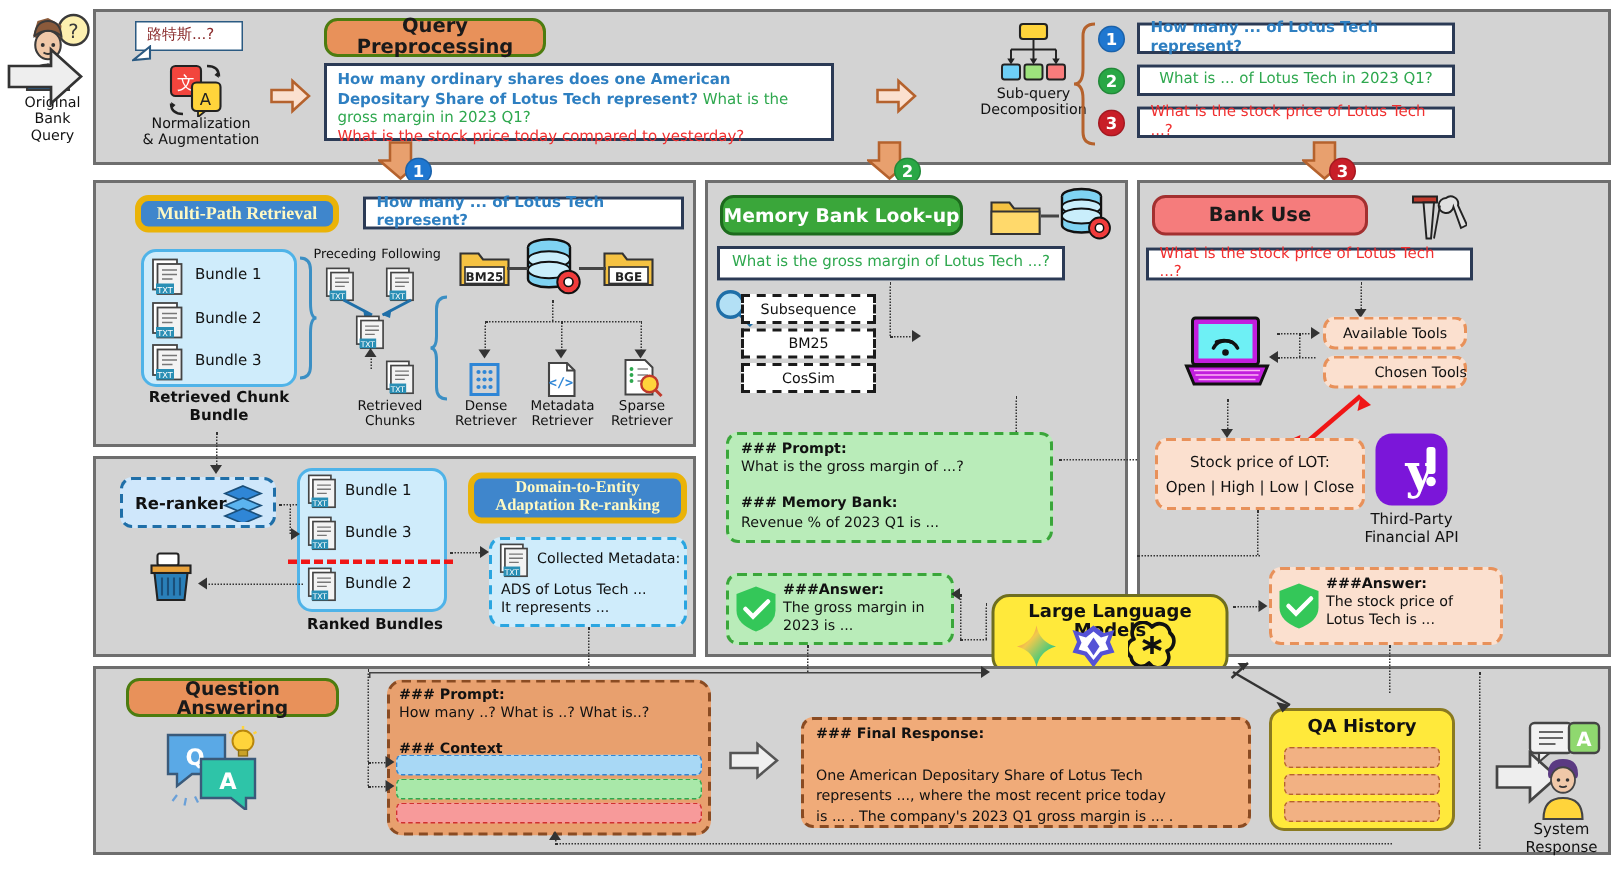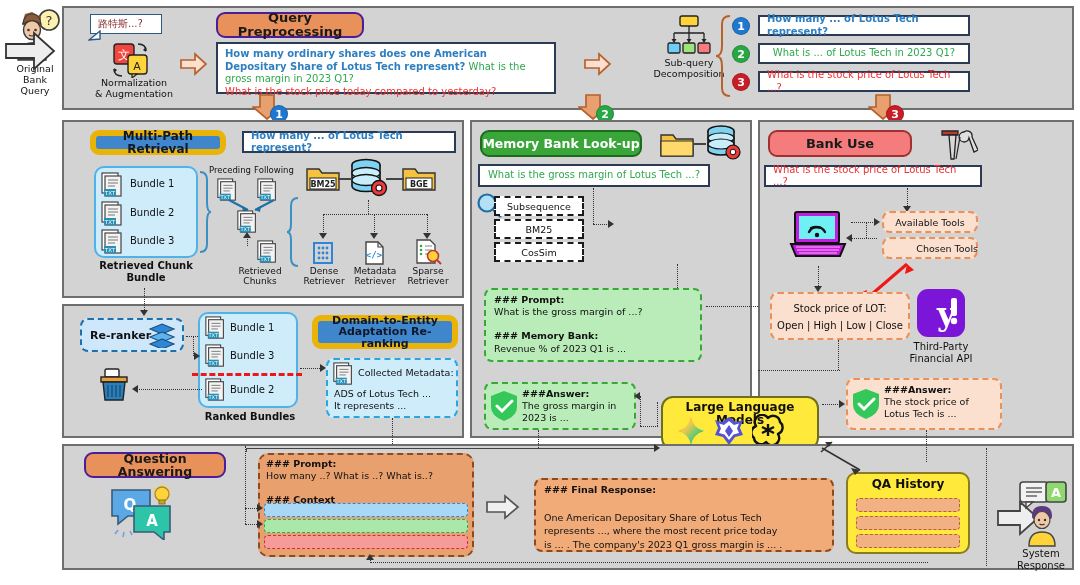--- a/index.html
+++ b/index.html
@@ -13,22 +13,22 @@
 
   
   .panel {
     position:absolute; background:#d3d3d3; border:2px solid #6e6e6e;
   }
   
   .pill {
     position:absolute; display:flex; align-items:center; justify-content:center;
     border-radius:9px; font-weight:bold; text-align:center; line-height:1.05;
   }
-  .pill-orange { background:#e8915a; border:2px solid #4c1d95; color:#1a1a1a; }
-  .pill-blue   { background:#3f86cc; border:6px solid #eab308; color:#0f172a; }
+  .pill-orange { background:#e8915a; border:2px solid #4d7c0f; color:#1a1a1a; }
+  .pill-blue   { background:#3f86cc; border:4px solid #eab308; color:#fef9c3;font-family:Liberation Serif, serif; }
   .pill-green  { background:#3aa63a; border:2px solid #1d6b1d; color:#fff; }
   .pill-red    { background:#f57c7c; border:2px solid #a33030; color:#1a1a1a; }
   .pill-yellow { background:#ffe93b; border:2px solid #6e6e20; color:#111; }
 
   
   .qbox {
     position:absolute; background:#fff; border:2px solid #2b3a55;
     display:flex; align-items:center; padding:3px 7px; line-height:1.25;
   }
   .t-blue  { color:#2e7fc1;font-weight:bold; }

